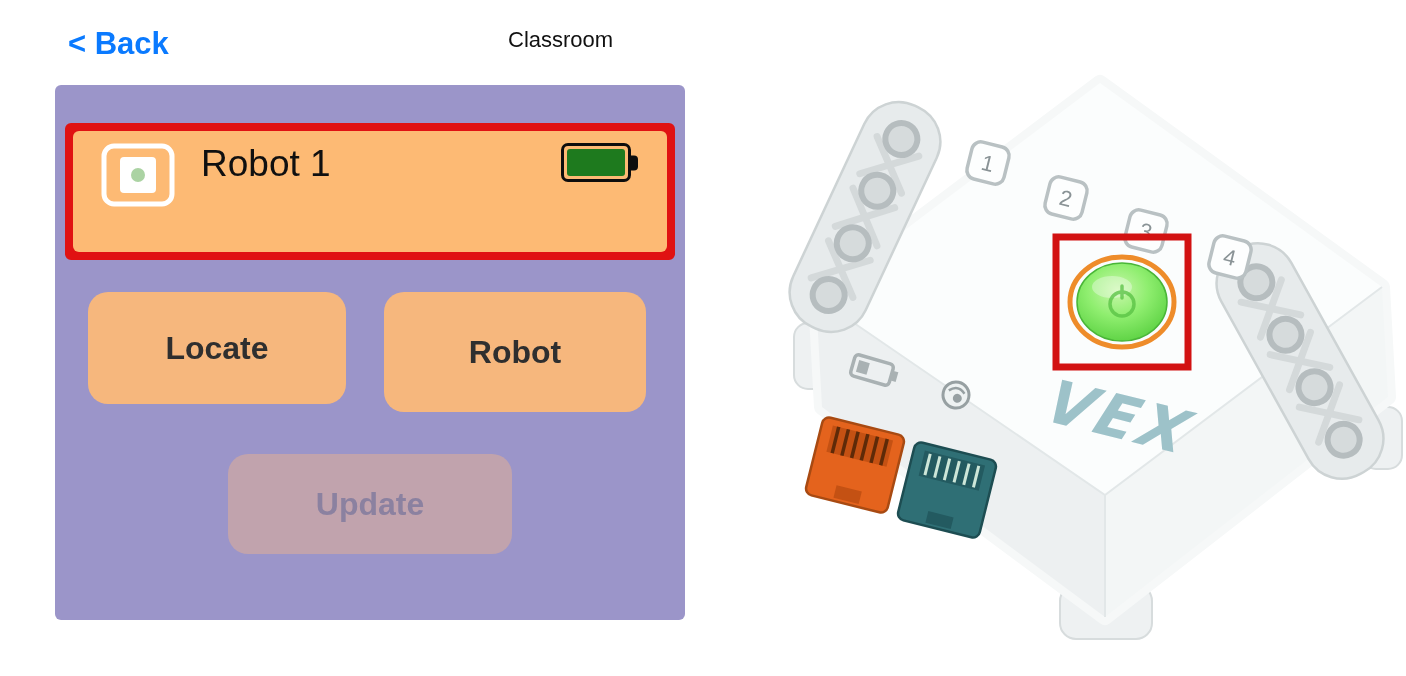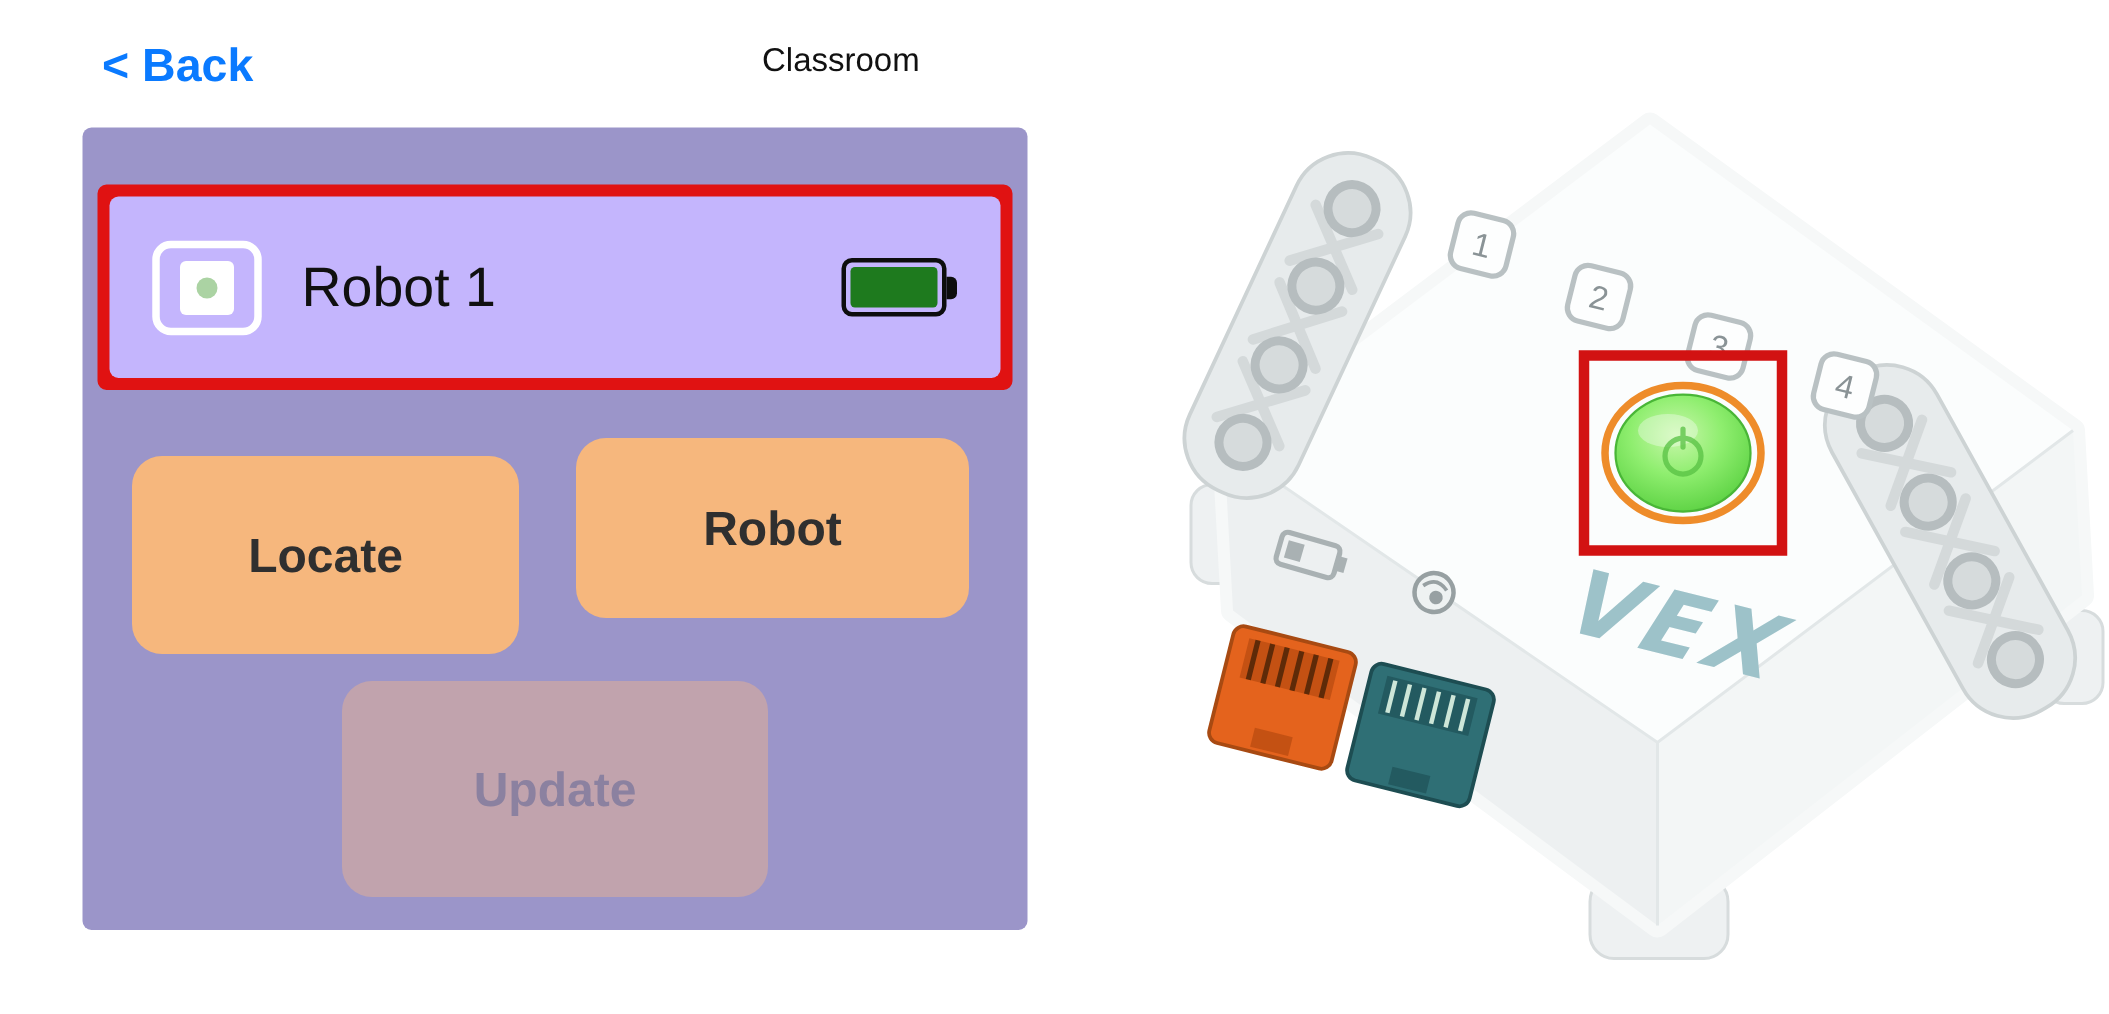--- a/index.html
+++ b/index.html
@@ -21,45 +21,45 @@
     position:absolute;left:55px;top:85px;width:630px;height:535px;
     background:#9b95c9;border-radius:6px;
   }
   
   .robot-row-highlight{
     position:absolute;left:10px;top:38px;width:610px;height:137px;
     border:6px solid #e01212;border-radius:6px;box-sizing:border-box;
     background:#e01212;
   }
   .robot-row{
-    position:absolute;inset:2px;background:#c4b5fd;border-radius:6px;
-    display:flex;align-items:center;padding:0 28px;box-sizing:border-box;
+    position:absolute;inset:2px;background:#fdba74;border-radius:6px;
+    display:flex;padding:12px 28px;box-sizing:border-box;
   }
   .robot-name{
     font-size:37px;color:#101010;margin-left:26px;flex:0 0 auto;
   }
   .battery{
     margin-left:auto;position:relative;width:64px;height:33px;
     border:3px solid #0d0d0d;border-radius:7px;flex:0 0 auto;margin-right:8px;
   }
   .battery-fill{position:absolute;inset:3px;background:#1e7a1e;border-radius:3px;}
   .battery-nub{
     position:absolute;right:-10px;top:50%;transform:translateY(-50%);
     width:7px;height:15px;background:#0d0d0d;border-radius:0 4px 4px 0;
   }
   
   .btn{
     position:absolute;display:flex;align-items:center;justify-content:center;
     border-radius:20px;font-weight:700;font-size:32px;color:#2f2f2f;
     background:#f6b77d;cursor:pointer;user-select:none;
   }
-  .btn-locate{left:33px;top:207px;width:258px;height:132px;margin-top:12px;}
+  .btn-locate{left:33px;top:207px;width:258px;height:112px;}
   .btn-rename{left:329px;top:207px;width:262px;height:120px;}
   .btn-update{
-    left:173px;top:369px;width:284px;height:144px;
+    left:173px;top:369px;width:284px;height:100px;
     background:#c1a3ad;color:#8b81a0;cursor:default;
   }
   
   .device-wrap{position:absolute;left:760px;top:65px;width:645px;height:585px;}
   .vex-logo-text{
     font-family:"DejaVu Sans",sans-serif;font-size:60px;font-weight:700;font-style:italic;
     letter-spacing:4px;fill:#9dc2c9;
   }
   .tab-digit{font-size:22px;fill:#8a9396;font-weight:400;}
 </style>

